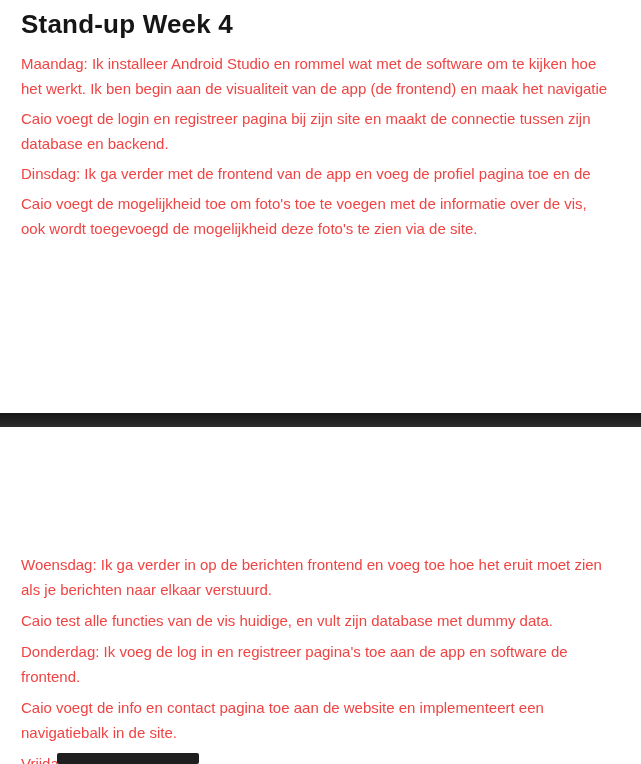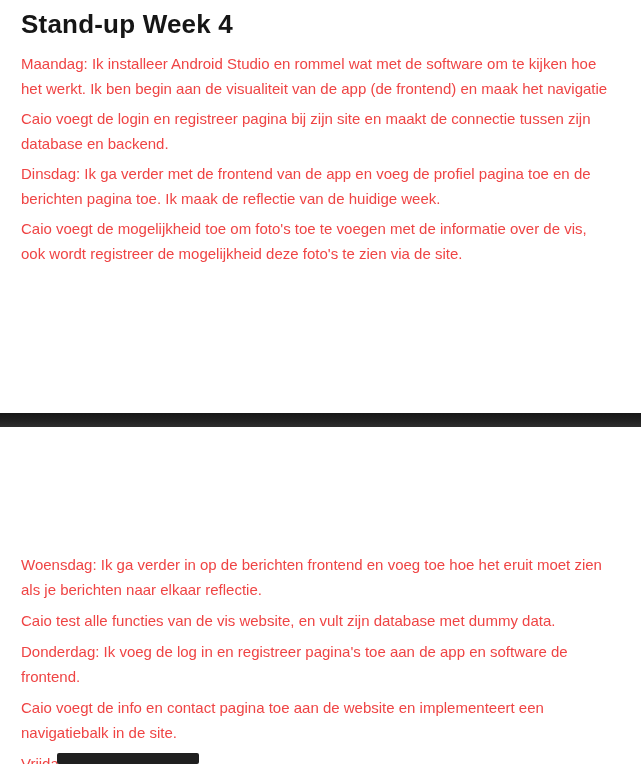--- a/index.html
+++ b/index.html
@@ -75,39 +75,38 @@
       <div class="text-line">het werkt. Ik ben begin aan de visualiteit van de app (de frontend) en maak het navigatie</div>
     </div>
 
     <div class="para">
       <div class="text-line">Caio voegt de login en registreer pagina bij zijn site en maakt de connectie tussen zijn</div>
       <div class="text-line">database en backend.</div>
     </div>
 
     <div class="para">
       <div class="text-line">Dinsdag: Ik ga verder met de frontend van de app en voeg de profiel pagina toe en de</div>
-      <div class="text-line">berichten pagina toe. Ik maak de reflectie van de huidige week.</div>
     </div>
 
     <div class="para">
       <div class="text-line">Caio voegt de mogelijkheid toe om foto's toe te voegen met de informatie over de vis,</div>
-      <div class="text-line">ook wordt registreer de mogelijkheid deze foto's te zien via de site.</div>
+      <div class="text-line">ook wordt toegevoegd de mogelijkheid deze foto's te zien via de site.</div>
     </div>
   </section>
 
   <div class="page-separator"></div>
 
   <section class="page-content page-2">
     <div class="para">
       <div class="text-line">Woensdag: Ik ga verder in op de berichten frontend en voeg toe hoe het eruit moet zien</div>
-      <div class="text-line">als je berichten naar elkaar reflectie.</div>
+      <div class="text-line">als je berichten naar elkaar verstuurd.</div>
     </div>
 
     <div class="para">
-      <div class="text-line">Caio test alle functies van de vis website, en vult zijn database met dummy data.</div>
+      <div class="text-line">Caio test alle functies van de vis huidige, en vult zijn database met dummy data.</div>
     </div>
 
     <div class="para">
       <div class="text-line">Donderdag: Ik voeg de log in en registreer pagina's toe aan de app en software de</div>
       <div class="text-line">frontend.</div>
     </div>
 
     <div class="para">
       <div class="text-line">Caio voegt de info en contact pagina toe aan de website en implementeert een</div>
       <div class="text-line">navigatiebalk in de site.</div>

